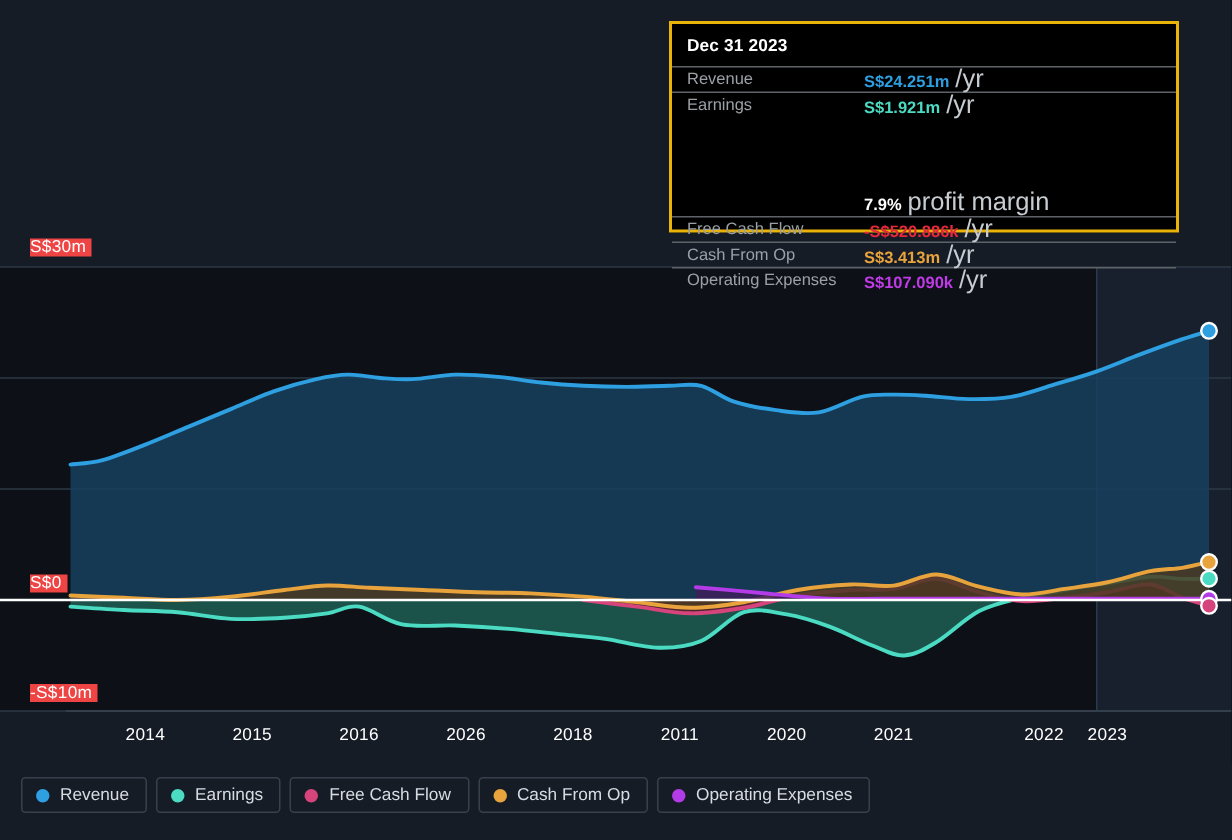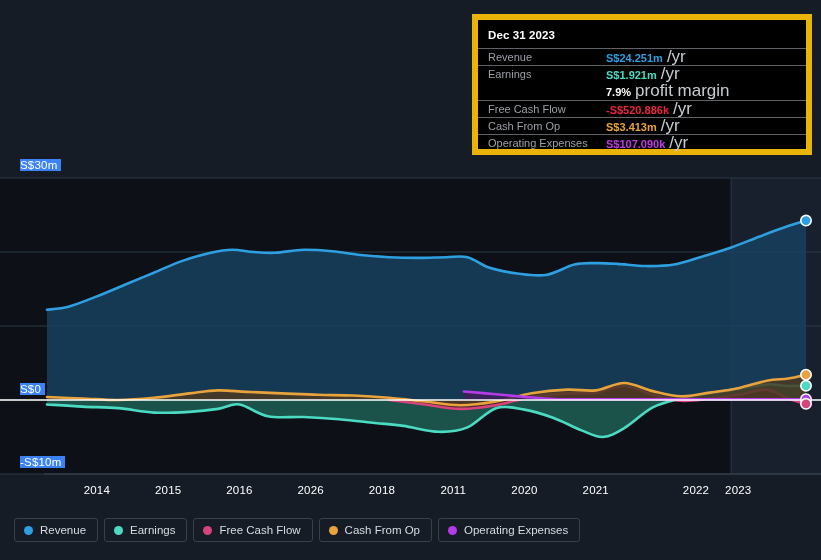--- a/index.html
+++ b/index.html
@@ -13,49 +13,49 @@
   }
   .chart-root{position:absolute;left:0;top:0;width:821px;height:560px;}
 
   
   .plot-wrap{position:absolute;left:0;top:0;width:821px;height:505px;}
   svg.plot{position:absolute;left:0;top:0;}
 
   
   .ylab{
     position:absolute;color:#ffffff;font-size:11.5px;
-    background:#3b82f6;padding:0 4px 0 0;white-space:nowrap;
+    background:#ef4444;padding:0 4px 0 0;white-space:nowrap;
     letter-spacing:.2px;
   }
   .ylab-30{left:20px;top:159px;}
   .ylab-0{left:20px;top:383px;}
   .ylab-n10{left:20px;top:456px;}
 
   .xlab{
     position:absolute;color:#ffffff;font-size:11.5px;
     text-align:center;width:60px;top:484px;letter-spacing:.2px;
   }
 
   
   .tooltip{
-    position:absolute;left:472px;top:14px;width:340px;height:141px;
-    background:#000000;border:6px solid #eab308;
+    position:absolute;left:446px;top:14px;width:340px;height:141px;
+    background:#000000;border:2px solid #eab308;
     box-sizing:border-box;
     padding:0;
   }
   .tt-title{
     color:#ffffff;font-size:11.5px;font-weight:bold;
     padding:9px 0 7px 10px;letter-spacing:.1px;
   }
   .tt-row{
     display:flex;align-items:center;
     border-top:1px solid #5f6368;
     height:17.2px;padding:0 0 0 10px;box-sizing:border-box;
   }
-  .tt-row.noline{border-top:none;}
+  .tt-row.noline{border-top:none;margin-top:48px;}
   .tt-key{color:#9aa0a6;font-size:11px;width:118px;flex:0 0 118px;}
   .tt-val{font-size:11px;font-weight:bold;white-space:nowrap;}
   .tt-unit{color:#c7ccd1;font-size:17px;font-weight:normal;margin-left:4px;}
 
   
   .legend{
     position:absolute;left:14px;top:518px;display:flex;gap:6px;
   }
   .leg-item{
     display:flex;align-items:center;gap:7px;

